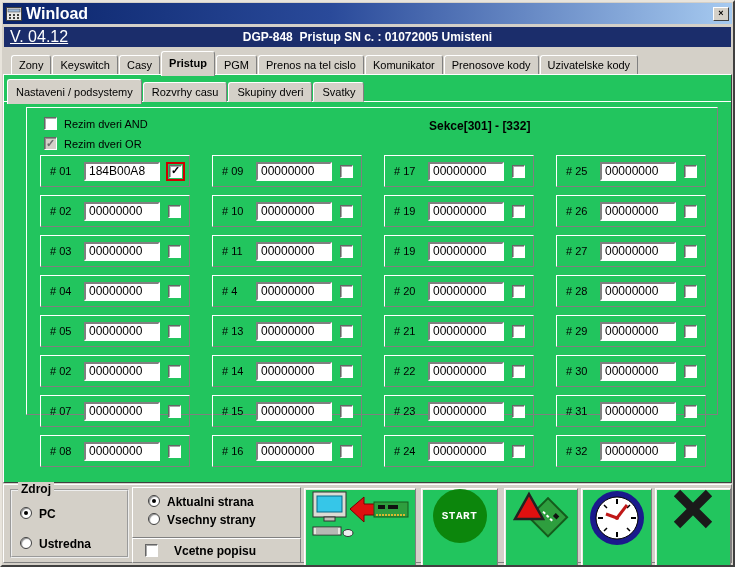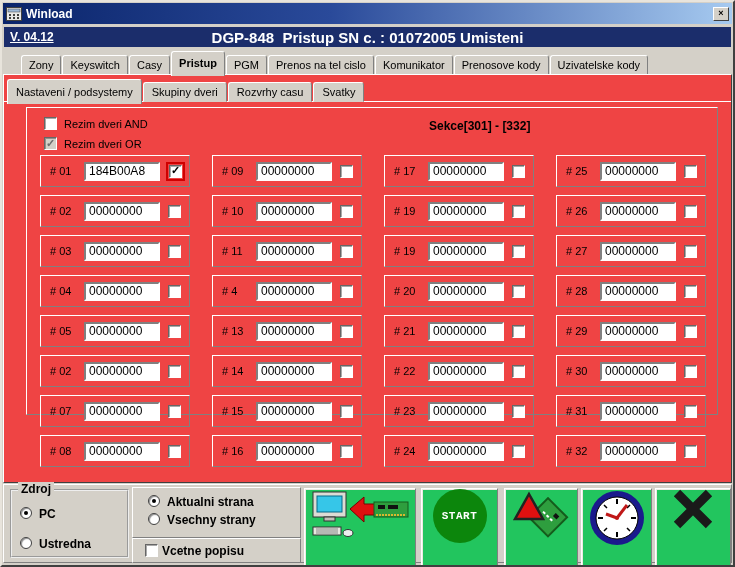--- a/index.html
+++ b/index.html
@@ -4,40 +4,40 @@
 <style>
   html,body{margin:0;padding:0;background:#808080;}
   *{box-sizing:border-box;font-family:"Liberation Sans",sans-serif;}
   .window{position:relative;width:735px;height:567px;background:#d4d0c8;
     border:2px solid;border-color:#e8e4dc #404040 #404040 #e8e4dc;overflow:hidden;}
   
   .titlebar{position:absolute;top:1px;left:1px;right:1px;height:21px;
     background:linear-gradient(90deg,#0a246a 0%,#2a4a9a 45%,#a6caf0 100%);
     display:flex;align-items:center;color:#fff;}
   .appicon{width:16px;height:14px;margin-left:3px;flex:0 0 auto;}
-  .apptitle{font-size:12px;font-weight:bold;margin-left:4px;}
+  .apptitle{font-size:16px;font-weight:bold;margin-left:4px;}
   .closebtn{margin-left:auto;margin-right:3px;width:16px;height:14px;background:#d4d0c8;
     border:1px solid;border-color:#fff #404040 #404040 #fff;
     display:flex;align-items:center;justify-content:center;
     font-size:9px;font-weight:bold;color:#000;line-height:1;cursor:default;}
   
   .navband{position:absolute;top:25px;left:2px;right:2px;height:20px;background:#1b2d6b;
     display:flex;align-items:center;color:#fff;}
-  .version{position:absolute;left:6px;font-size:12px;font-weight:bold;text-decoration:underline;}
-  .bandtitle{width:100%;text-align:center;font-size:15px;font-weight:bold;white-space:pre;}
+  .version{position:absolute;left:6px;font-size:16px;font-weight:normal;text-decoration:underline;}
+  .bandtitle{width:100%;text-align:center;font-size:12px;font-weight:bold;white-space:pre;}
   
   .tabstrip{position:absolute;top:48px;left:1px;right:1px;height:25px;
-    display:flex;align-items:flex-end;padding-left:18px;}
+    display:flex;align-items:flex-end;padding-left:8px;}
   .tab{height:20px;padding:3px 7px 2px 7px;background:#d4d0c8;font-size:11px;white-space:nowrap;
     border:1px solid;border-color:#fff #808080 #d4d0c8 #fff;border-radius:3px 3px 0 0;
     margin-right:1px;position:relative;}
   .tab.active{height:25px;padding-top:5px;font-weight:bold;z-index:3;margin-bottom:-1px;
     border-bottom:none;}
   
-  .tabpage{position:absolute;top:72px;left:1px;width:729px;height:409px;background:#ef4444;
+  .tabpage{position:absolute;top:72px;left:1px;width:729px;height:409px;background:#22c55e;
     border:1px solid;border-color:#fff #404040 #404040 #fff;}
   .subtabstrip{position:absolute;top:2px;left:3px;height:25px;display:flex;align-items:flex-end;z-index:2;}
   .subtab{height:20px;padding:3px 8px 2px 8px;background:#d4d0c8;font-size:11px;white-space:nowrap;
     border:1px solid;border-color:#fff #808080 #d4d0c8 #fff;border-radius:3px 3px 0 0;margin-right:1px;}
   .subtab.active{height:25px;padding-top:6px;margin-bottom:-2px;border-bottom:none;z-index:3;}
   .pagebody{position:absolute;top:26px;left:0;right:0;bottom:0;border-top:1px solid #fff;}
   
   .gridpanel{position:absolute;left:22px;top:5px;width:692px;height:308px;
     border:1px solid;border-color:#fff #808080 #808080 #fff;}
   .modrow{position:absolute;display:flex;align-items:center;gap:7px;}
@@ -67,21 +67,21 @@
   .grouptitle{position:absolute;top:-9px;left:6px;background:#d4d0c8;padding:0 3px;
     font-size:12px;font-weight:bold;}
   .radio-row{position:absolute;display:flex;align-items:flex-start;gap:7px;}
   .radio{width:12px;height:12px;border-radius:50%;background:#fff;border:1px solid #404040;
     box-shadow:inset 1px 1px 1px #909090;display:flex;align-items:center;justify-content:center;flex:0 0 auto;}
   .radio .dot{width:4px;height:4px;border-radius:50%;background:#000;}
   .radio-label{font-size:12px;font-weight:bold;}
   .pagebox{position:absolute;left:128px;top:2px;width:169px;height:51px;
     border:1px solid;border-color:#fff #808080 #808080 #fff;}
   .includebox{position:absolute;left:128px;top:53px;width:169px;height:25px;
-    border:1px solid;border-color:#fff #808080 #808080 #fff;display:flex;align-items:center;padding-left:12px;gap:4px;}
+    border:1px solid;border-color:#fff #808080 #808080 #fff;display:flex;align-items:center;padding-left:12px;gap:16px;}
   .includebox .cblabel{font-weight:bold;font-size:12px;}
   .toolbtn{position:absolute;top:3px;height:88px;background:#22c55e;
     border:1px solid;border-color:#fff #808080 #808080 #fff;
     box-shadow:inset 1px 1px 0 #ece9e2;
     display:flex;align-items:flex-start;justify-content:center;cursor:default;}
   .startcircle{width:54px;height:54px;border-radius:50%;background:#0c860c;
     display:flex;align-items:center;justify-content:center;}
   .startlabel{color:#fff;font-family:"Liberation Mono",monospace;font-weight:bold;font-size:11px;letter-spacing:0.5px;}
 </style>
 </head>
@@ -121,22 +121,22 @@
       <div class="tab">PGM</div>
       <div class="tab">Prenos na tel cislo</div>
       <div class="tab">Komunikator</div>
       <div class="tab">Prenosove kody</div>
       <div class="tab">Uzivatelske kody</div>
     </div>
 
   <div class="tabpage">
     <div class="subtabstrip" id="subtabstrip">
         <div class="subtab active">Nastaveni / podsystemy</div>
+        <div class="subtab">Rozvrhy casu</div>
         <div class="subtab">Skupiny dveri</div>
-        <div class="subtab">Rozvrhy casu</div>
         <div class="subtab">Svatky</div>
       </div>
     <div class="pagebody">
       <div class="gridpanel">
 
         <div class="modrow" style="left:17px;top:9px;">
           <span class="checkbox"></span>
           <span class="cblabel">Rezim dveri AND</span>
         </div>
         <div class="modrow" style="left:17px;top:29px;">

